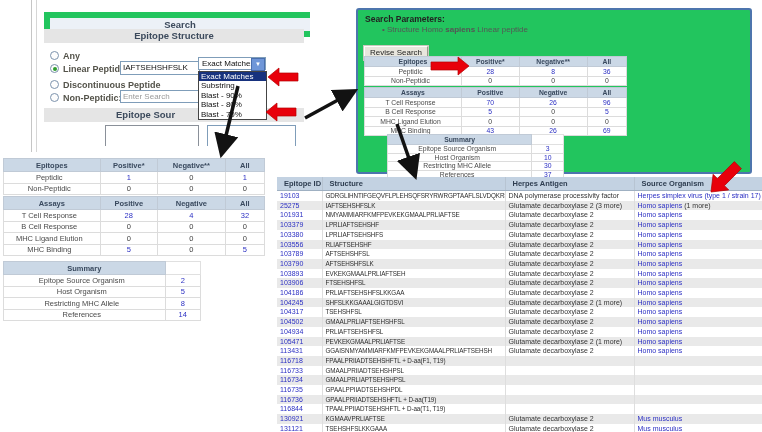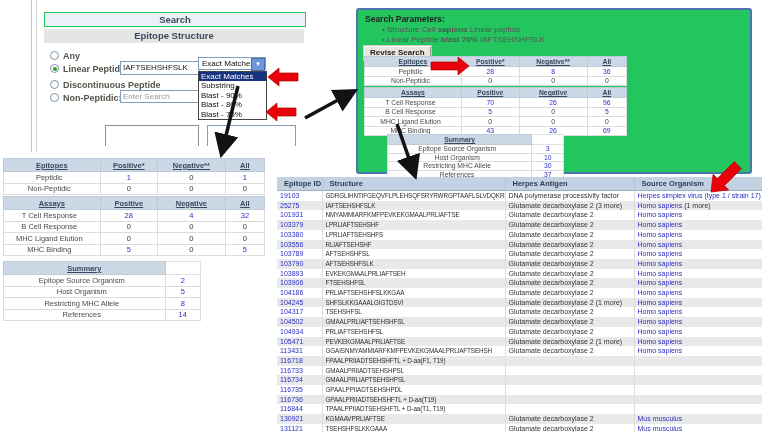--- a/index.html
+++ b/index.html
@@ -6,21 +6,21 @@
   #canvas{position:relative;width:762px;height:432px;background:#fff;overflow:hidden;
           font-family:"Liberation Sans",sans-serif;color:#333;}
 
   
   .vline{position:absolute;top:0;width:1px;height:152px;background:#c6c6c6;}
 
   
   #search-panel{position:absolute;left:38px;top:0;width:272px;height:146px;overflow:hidden;}
   .bar{position:absolute;left:6px;width:260px;height:14px;background:#e5e5e5;
        text-align:center;font-weight:bold;font-size:9.5px;line-height:14px;color:#3c4a5c;}
-  .bar.light{background:#ecf1f7;border:1px solid #22c55e;height:13px;line-height:13px;}
+  .bar.light{background:#ecf1f7;border:6px solid #22c55e;height:13px;line-height:13px;}
   .bar.src{text-align:left;padding-left:72px;width:188px;}
   .radio-row{position:absolute;left:12px;height:11px;display:flex;align-items:center;}
   .radio{width:9px;height:9px;border:1px solid #7d93ad;border-radius:50%;background:#fdfdfd;
          display:inline-block;box-sizing:border-box;position:relative;}
   .radio.checked::after{content:"";position:absolute;left:2px;top:2px;width:4px;height:4px;
          border-radius:50%;background:#2f9e2f;}
   .radio-row label{margin-left:4px;font-size:9px;font-weight:bold;color:#54534a;}
   .txt{position:absolute;background:#fff;border:1px solid #7f9db9;font-size:8px;
        line-height:12px;padding:0 2px;color:#111;white-space:nowrap;overflow:hidden;}
   .txt.ghost{color:#9a9a9a;}
@@ -35,21 +35,21 @@
             white-space:nowrap;overflow:hidden;}
   .droplist .opt.sel{background:#17327e;color:#fff;}
   .cutbox{position:absolute;background:#fff;height:20px;}
   #cutbox1{left:67px;top:125px;width:92px;border:1px solid #8a9099;}
   #cutbox2{left:169px;top:125px;width:87px;border:1px solid #7f9db9;}
 
   
   .twrap{position:absolute;}
   table{border-collapse:collapse;}
   .stats{width:100%;table-layout:fixed;background:#fff;}
-  .stats th{background:#cbd8e6;color:#39495e;font-weight:bold;border:1px solid #c0cad6;padding:0;text-decoration:underline;}
+  .stats th{background:#cbd8e6;color:#39495e;font-weight:bold;border:1px solid #c0cad6;padding:0;}
   .stats th.noband{background:#fff;border:1px solid #e0e0e0;}
   .stats td{border:1px solid #dcdcdc;padding:0;}
   .stats .lbl{text-align:center;padding-right:5px;color:#4a4a4a;}
   .stats .val{text-align:center;}
   .num{color:#3c3c3c;}
   .num.link{color:#2b2fc3;}
   .lt .stats th{height:12px;font-size:7.5px;}
   .lt .stats td{height:10.5px;font-size:7.5px;}
   .compact .stats th{height:9px;font-size:6.8px;}
   .compact .stats td{height:8.5px;font-size:6.8px;}
@@ -61,21 +61,21 @@
   
   #params-panel{position:absolute;left:356px;top:8px;width:396px;height:166px;background:#22c55e;
                 border:2px solid #4d75ad;border-radius:3px;box-sizing:border-box;}
   .sp-title{position:absolute;left:7px;top:4px;font-size:8.5px;font-weight:bold;color:#222;}
   #criteria{position:absolute;left:24px;top:15px;margin:0;padding:0;list-style:none;
             font-size:8px;color:#555;line-height:9.5px;}
   #criteria li::before{content:"• ";color:#555;}
   .revise{position:absolute;left:6px;top:36px;height:14px;font-size:8px;line-height:10px;
           font-family:"Liberation Sans",sans-serif;background:#e8e6dd;border:1px solid #9a9a8c;
           border-top-color:#fdfdfb;border-left-color:#fdfdfb;box-shadow:0 0 0 1px #c9c9bd;
-          padding:0 5px;color:#222;font-weight:bold;}
+          padding:0 5px;color:#222;}
   #pt-epi{left:6px;top:46px;width:263px;}
   #pt-assay{left:6px;top:77px;width:263px;}
   #pt-sum{left:29px;top:124px;width:177px;}
 
   
   #epitope-table{position:absolute;left:277px;top:177px;width:485px;height:255px;overflow:hidden;}
   .records{width:100%;table-layout:fixed;}
   .records th{background:#c3d2e2;color:#2e3d50;font-size:7.5px;font-weight:bold;text-align:left;
               padding:1px 7px;height:11px;border-bottom:1px solid #9fb0c2;border-right:1px solid #b7c4d2;
               white-space:nowrap;overflow:hidden;}
@@ -122,20 +122,21 @@
     <div class="radio-row" style="top:79px">
       <span class="radio"></span>
       <label>Discontinuous Peptide</label>
     </div>
     <div class="radio-row" style="top:92px">
       <span class="radio"></span>
       <label>Non-Peptidic:</label>
     </div>
     <div class="txt ghost" style="left:82px;top:90px;width:74px;height:11px;line-height:11px">Enter Search</div>
 
+    <div class="bar src" style="top:108px">Epitope Sour</div>
 
     <div class="cutbox" id="cutbox1"></div>
     <div class="cutbox" id="cutbox2"></div>
 
     <div class="droplist" id="match-list">
         <div class="opt sel">Exact Matches</div>
         <div class="opt">Substring</div>
         <div class="opt">Blast - 90%</div>
         <div class="opt">Blast - 80%</div>
         <div class="opt">Blast - 70%</div>
@@ -247,22 +248,21 @@
             <td class="lbl">References</td>
             <td class="val"><span class="num link">14</span></td>
           </tr>
         </tbody>
       </table>
     </div>
 
   <div id="params-panel">
     <div class="sp-title">Search Parameters:</div>
     <ul id="criteria">
-      <li><span>Structure Cell </span><b>sapiens</b><span> Linear peptide</span></li>
-      <li><span>Linear Peptide </span><b>blast 70%</b><span> IAFTSEHSHFSLK</span></li>
+      <li><span>Structure Homo </span><b>sapiens</b><span> Linear peptide</span></li>
     </ul>
     <button class="revise">Revise Search</button>
     <div class="twrap compact" id="pt-epi">
         <table class="stats">
           <colgroup>
             <col style="width: 37%;">
             <col style="width: 22%;">
             <col style="width: 26%;">
             <col style="width: 15%;">
           </colgroup>

